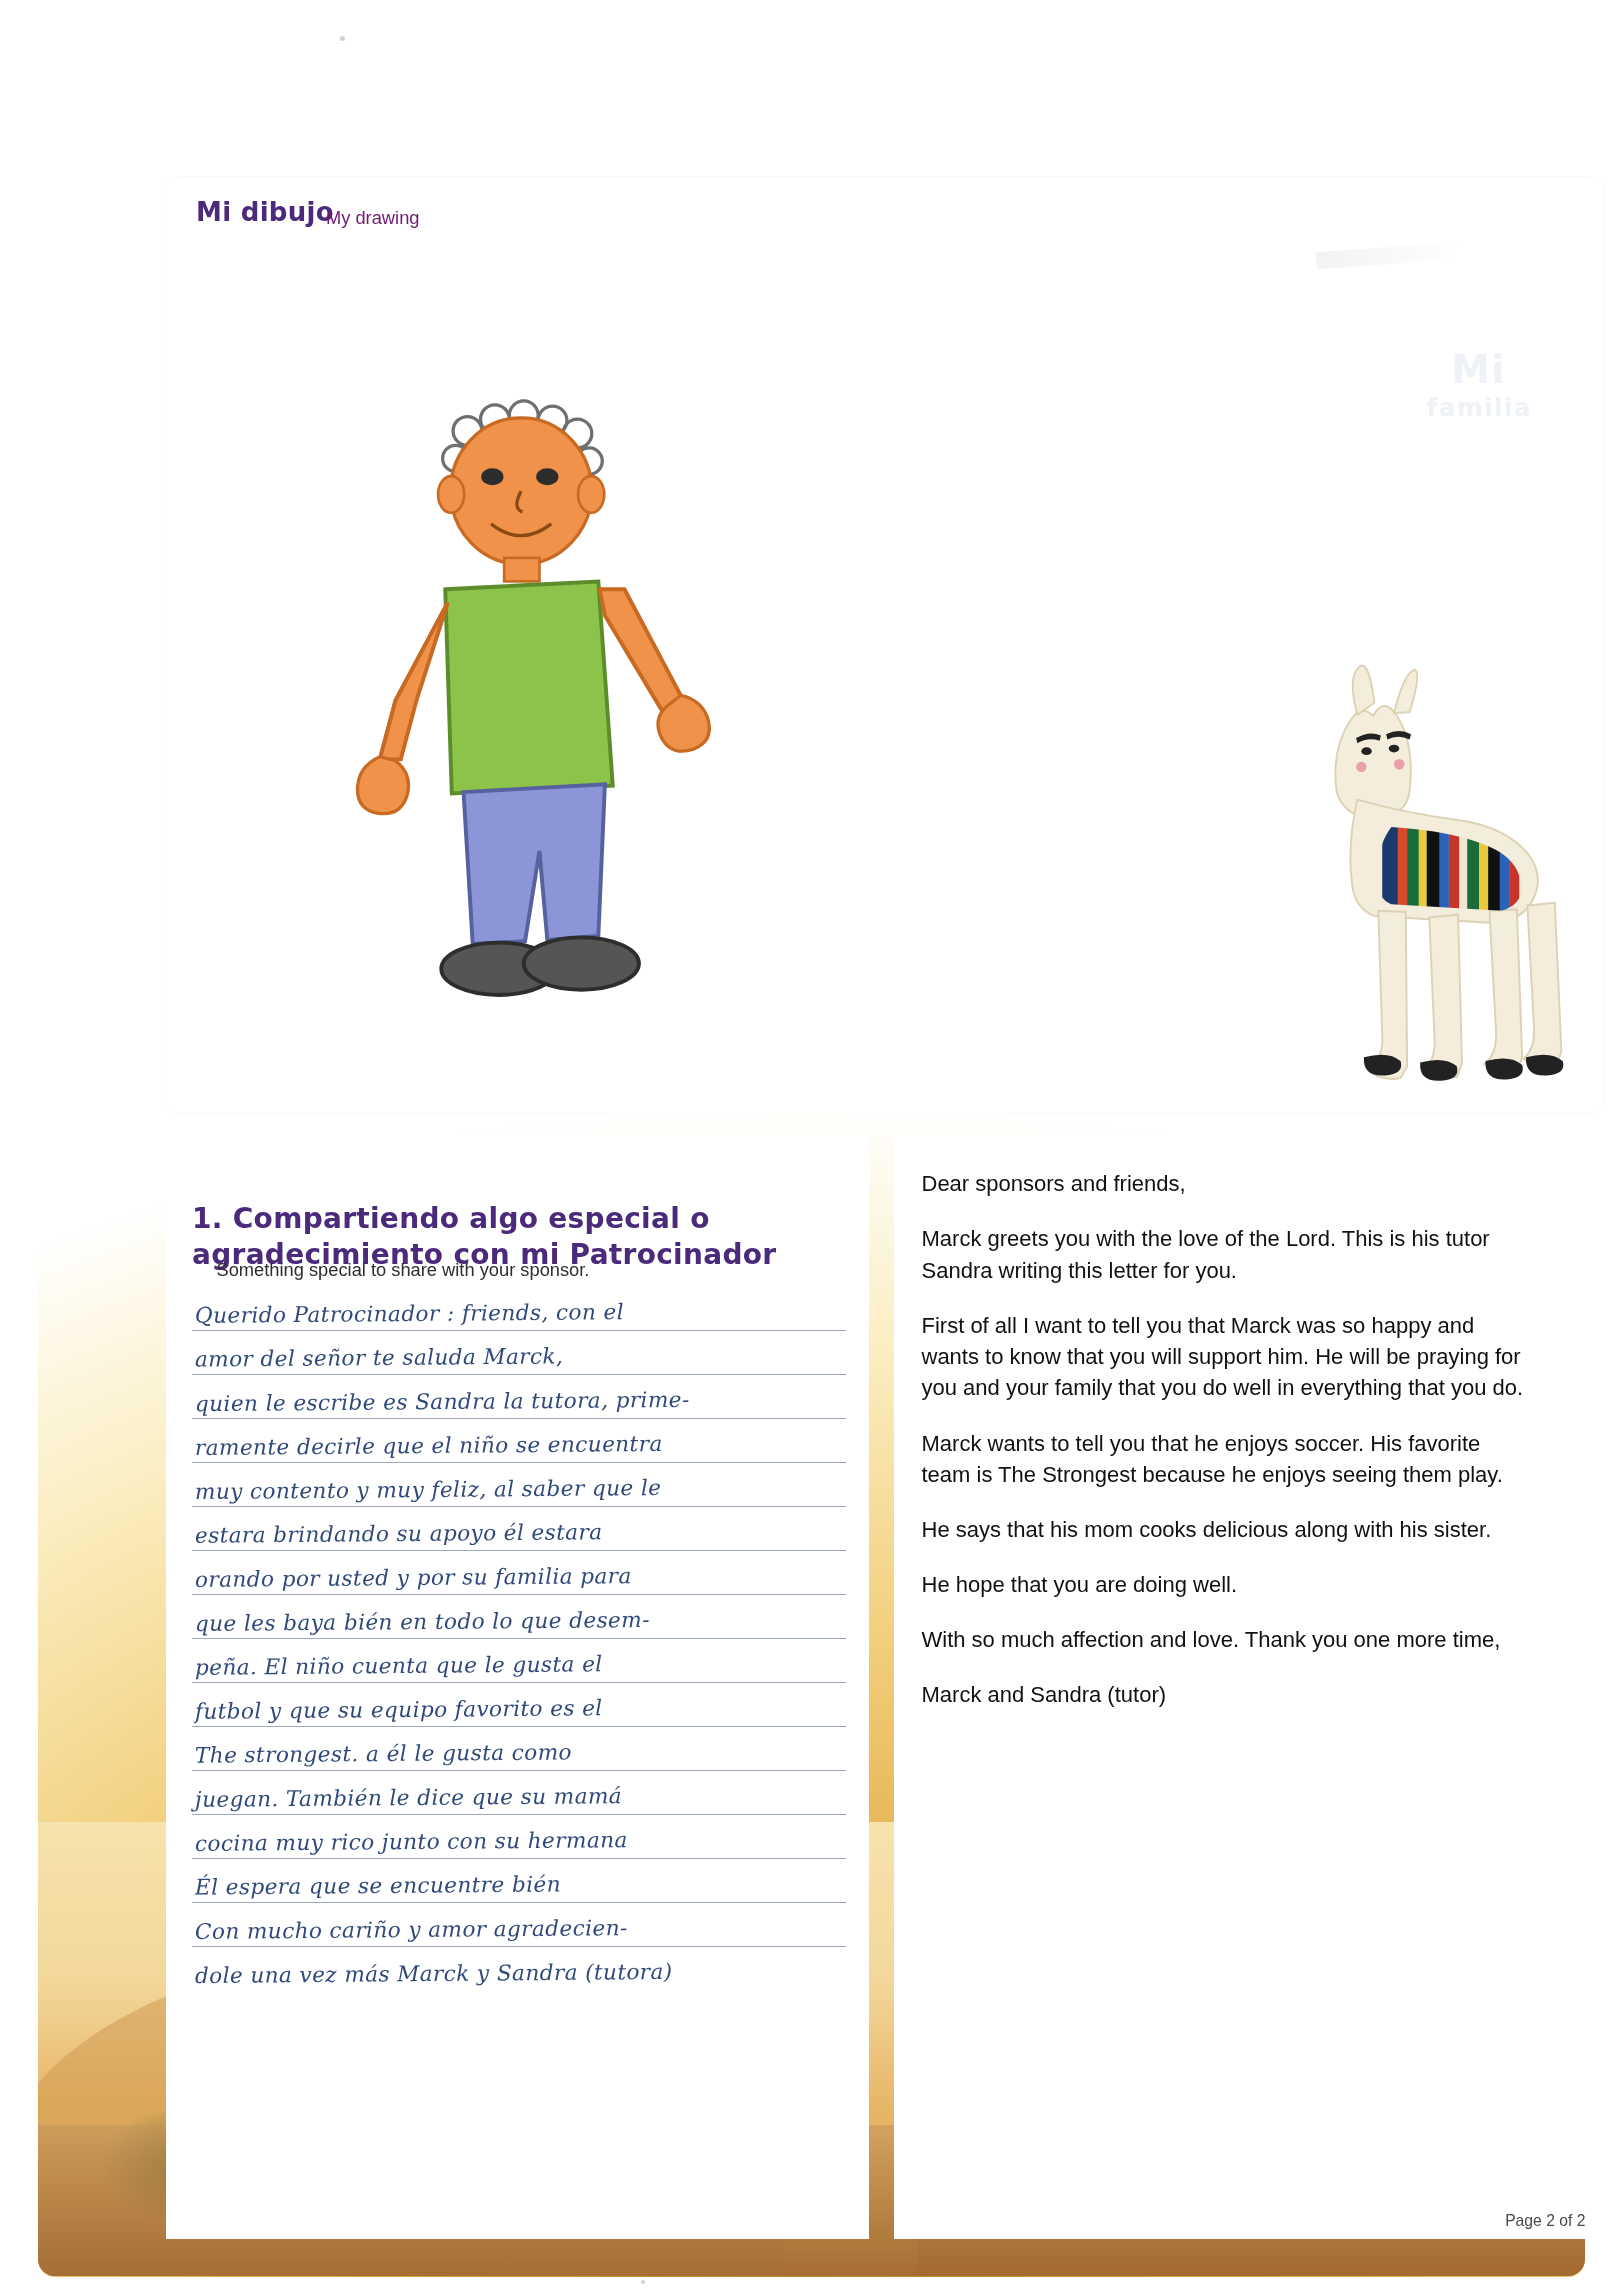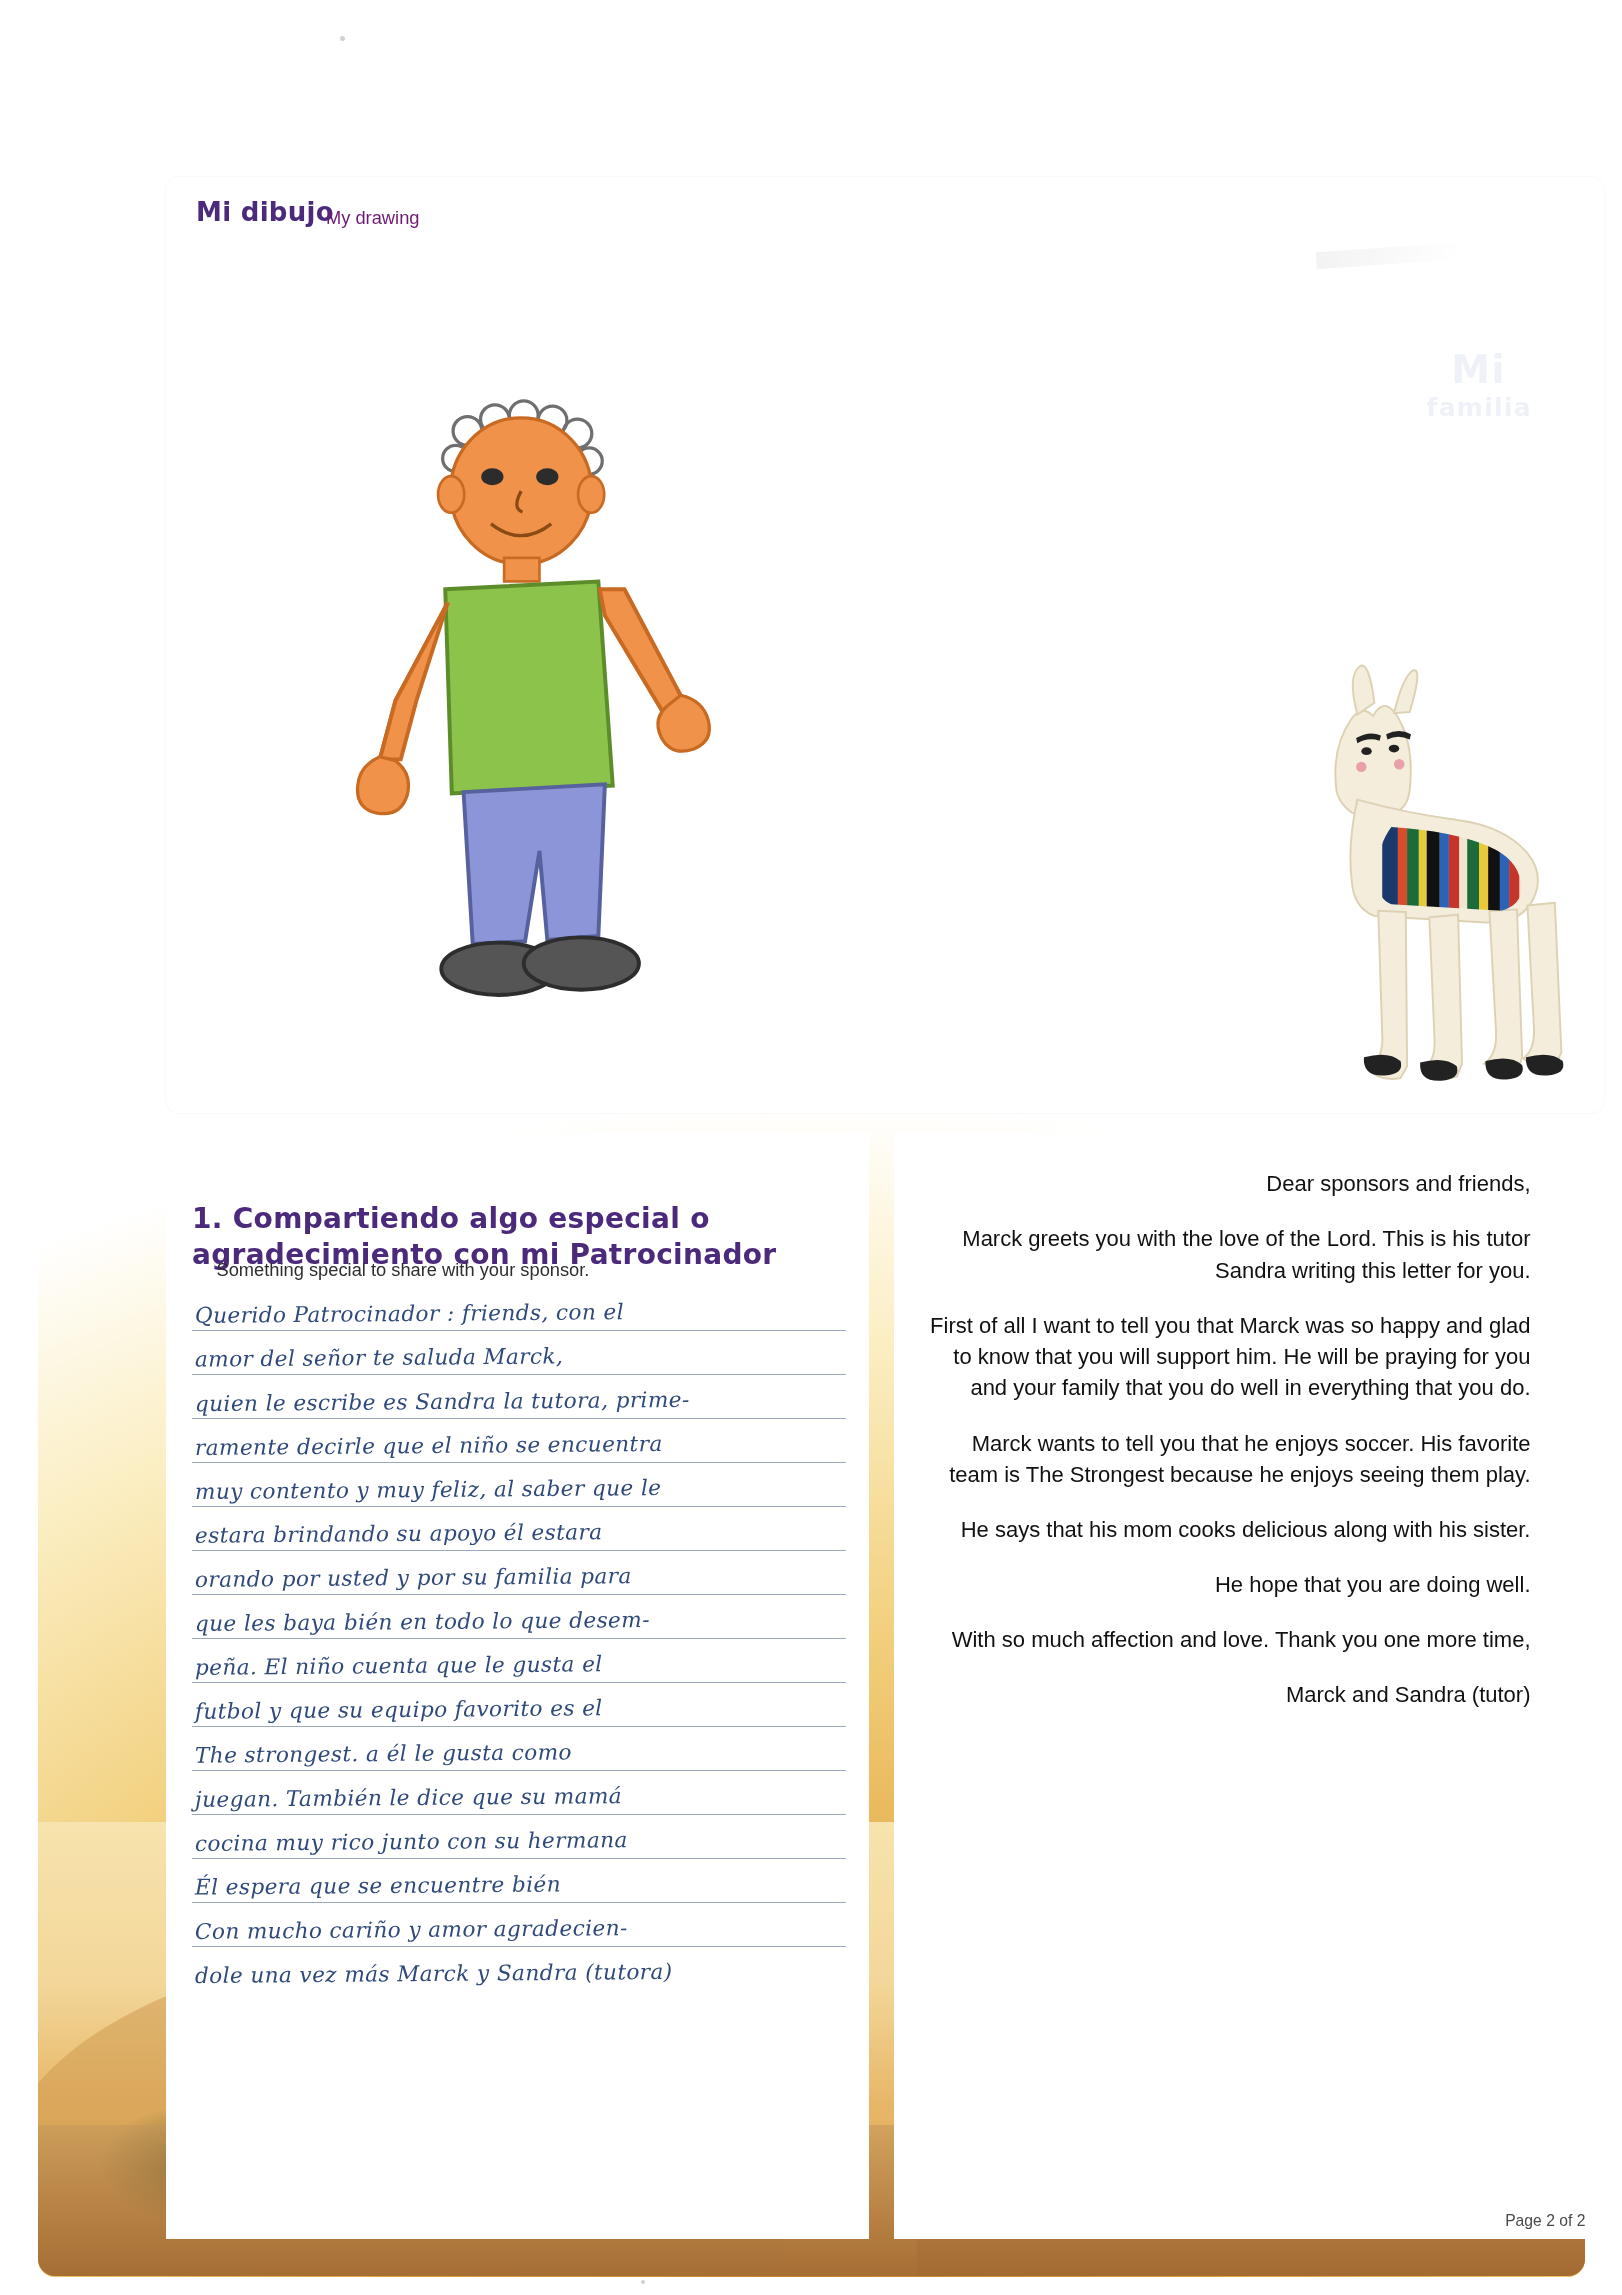--- a/index.html
+++ b/index.html
@@ -200,21 +200,21 @@
   
   .trans {
     position: absolute;
     left: 27.5px;
     top: 35px;
     width: 609px;
     font-size: 22px;
     line-height: 1.43;
     color: #111111;
   }
-  .trans p { margin: 0 0 23.6px 0; text-align: right; }
+  .trans p { margin: 0 0 23.6px 0; }
 
   .page-num {
     position: absolute;
     right: 19.6px;
     bottom: 9.2px;
     font-size: 15.7px;
     color: #4a4a4a;
     margin-top: 36px;
   }
 
@@ -405,21 +405,21 @@
         <div class="hw-line" style="border-bottom:none;">
             <span>dole una vez más Marck y Sandra (tutora)</span>
           </div>
       </div>
     </div>
 
     <div class="letter-right">
       <div class="trans">
         <p>Dear sponsors and friends,</p>
         <p>Marck greets you with the love of the Lord. This is his tutor Sandra writing this letter for you.</p>
-        <p>First of all I want to tell you that Marck was so happy and glad to know that you will support him. He will be praying for you and your family that you do well in everything that you do.</p>
+        <p>First of all I want to tell you that Marck was so happy and wants to know that you will support him. He will be praying for you and your family that you do well in everything that you do.</p>
         <p>Marck wants to tell you that he enjoys soccer. His favorite team is The Strongest because he enjoys seeing them play.</p>
         <p>He says that his mom cooks delicious along with his sister.</p>
         <p>He hope that you are doing well.</p>
         <p>With so much affection and love. Thank you one more time,</p>
         <p>Marck and Sandra (tutor)</p>
       </div>
       <div class="page-num">Page 2 of 2</div>
     </div>
 
   </div>

